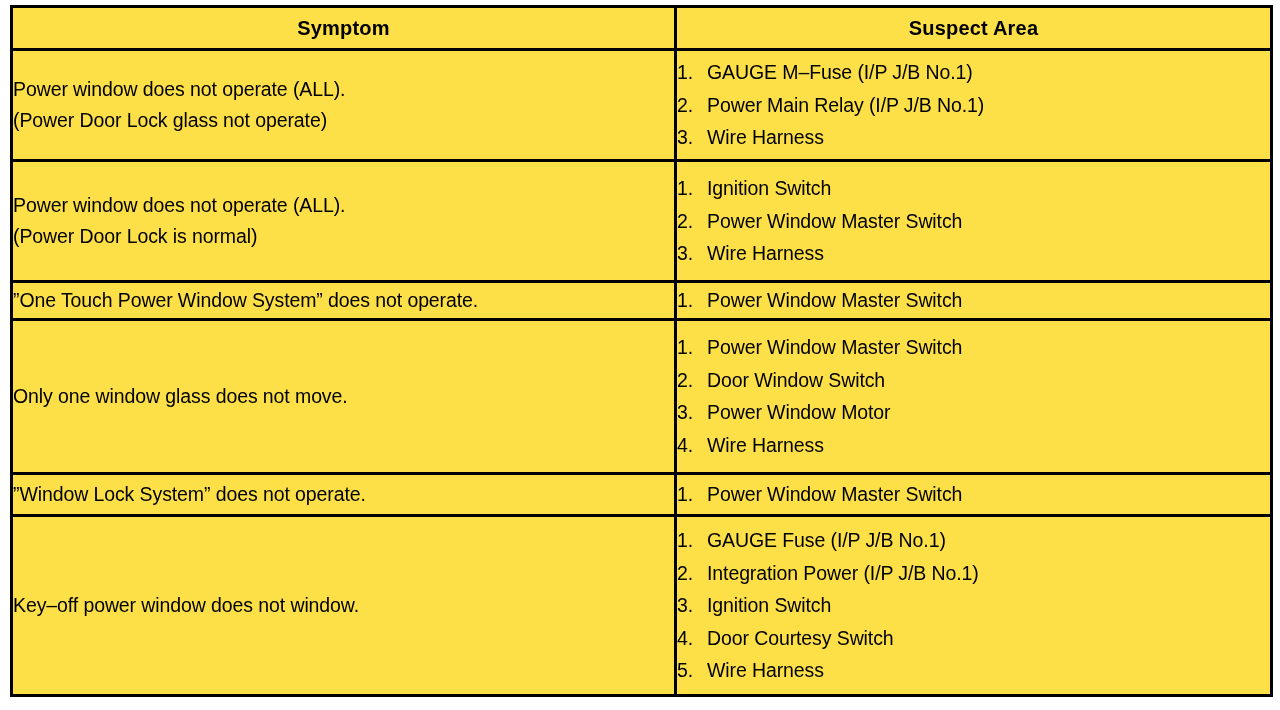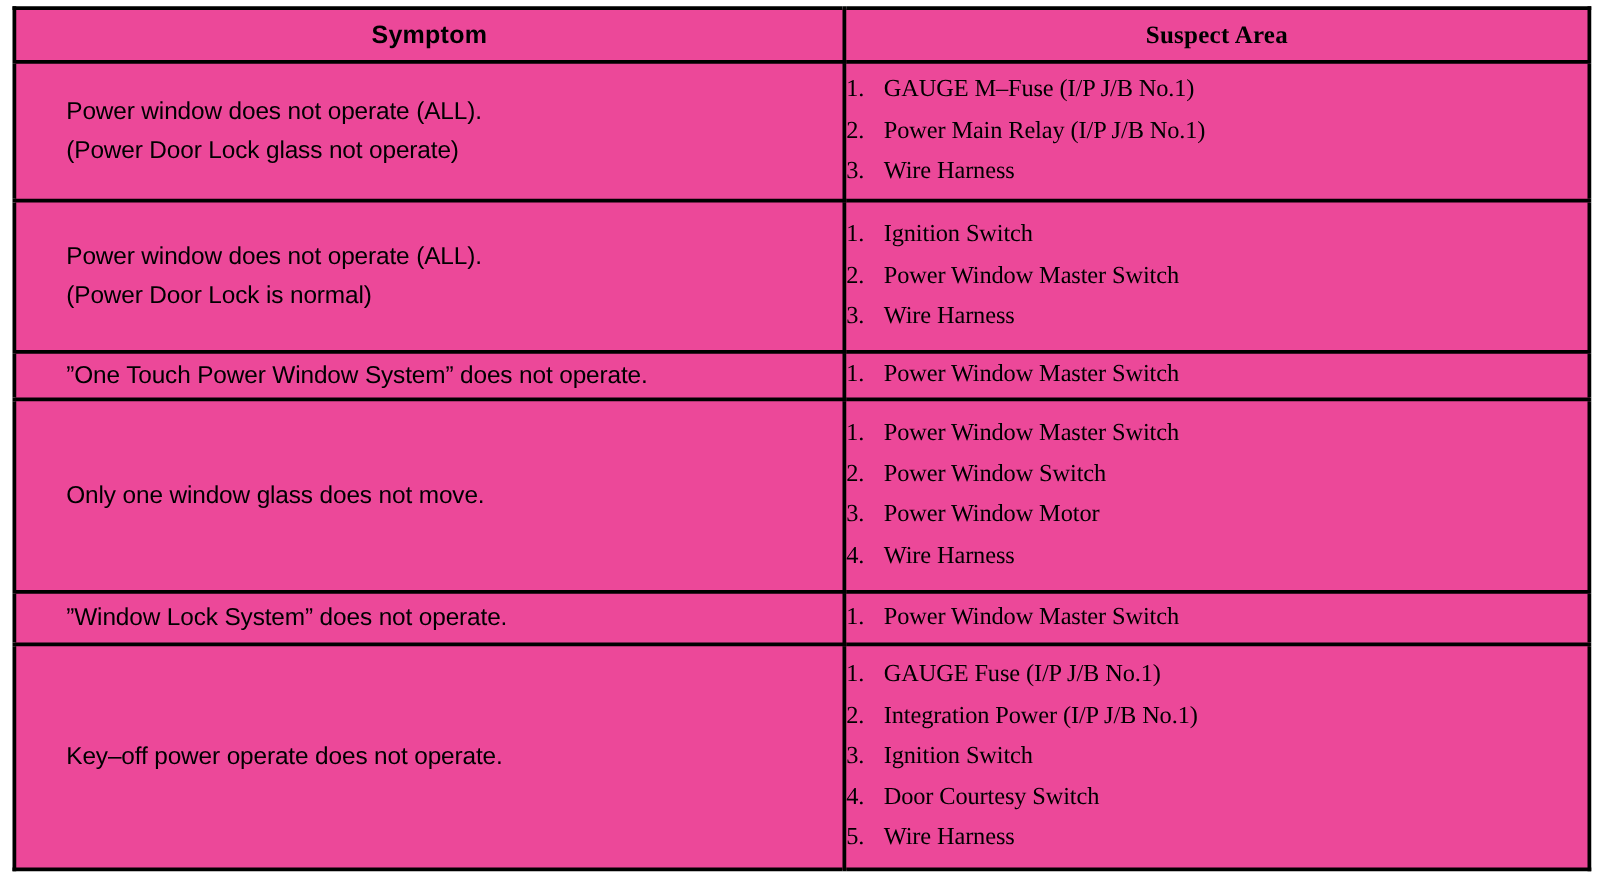--- a/index.html
+++ b/index.html
@@ -41,24 +41,24 @@
   .diag-table col.c-suspect { width: 596px; }
 
   .diag-table th,
   .diag-table td {
     box-sizing: border-box;
     border: 0;
     border-bottom: 3px solid #000000;
     border-right: 3px solid #000000;
     padding: 0;
     vertical-align: middle;
-    background: #ec4899;
+    background: #fde047;
   }
   .diag-table th:last-child,
-  .diag-table td:last-child { border-right: 0; font-family: Liberation Serif, serif; }
+  .diag-table td:last-child { border-right: 0; }
   .diag-table tr:last-child td { border-bottom: 0; }
 
   
   .hdr-cell {
     height: 43px;
     text-align: center;
   }
   .hdr-text {
     font-size: 20px;
     line-height: 22px;
@@ -67,21 +67,20 @@
 
   
   .sym-cell {
     padding: 0 0 0 14px;
   }
   .sym-text {
     font-size: 19.5px;
     line-height: 31px;
     letter-spacing: -0.1px;
     white-space: nowrap;
-    padding-left: 40px;
   }
   .sym-text.emph {
     font-weight: bold;
     letter-spacing: -0.45px;
   }
 
   
   .sus-cell {
     padding: 0 0 0 12px;
   }
@@ -204,21 +203,21 @@
           <div class="sym-text">Only one window glass does not move.</div>
         </td>
         <td class="sus-cell">
           <ul class="sus-list">
             <li>
               <span class="sus-num">1.</span>
               <span class="sus-label">Power Window Master Switch</span>
             </li>
             <li>
               <span class="sus-num">2.</span>
-              <span class="sus-label">Power Window Switch</span>
+              <span class="sus-label">Door Window Switch</span>
             </li>
             <li>
               <span class="sus-num">3.</span>
               <span class="sus-label">Power Window Motor</span>
             </li>
             <li>
               <span class="sus-num">4.</span>
               <span class="sus-label">Wire Harness</span>
             </li>
           </ul>
@@ -235,21 +234,21 @@
               <span class="sus-num">1.</span>
               <span class="sus-label">Power Window Master Switch</span>
             </li>
           </ul>
         </td>
       </tr>
 
 
       <tr class="r-7">
         <td class="sym-cell">
-          <div class="sym-text">Key–off power operate does not operate.</div>
+          <div class="sym-text">Key–off power window does not window.</div>
         </td>
         <td class="sus-cell">
           <ul class="sus-list">
             <li>
               <span class="sus-num">1.</span>
               <span class="sus-label">GAUGE Fuse (I/P J/B No.1)</span>
             </li>
             <li>
               <span class="sus-num">2.</span>
               <span class="sus-label">Integration Power (I/P J/B No.1)</span>

